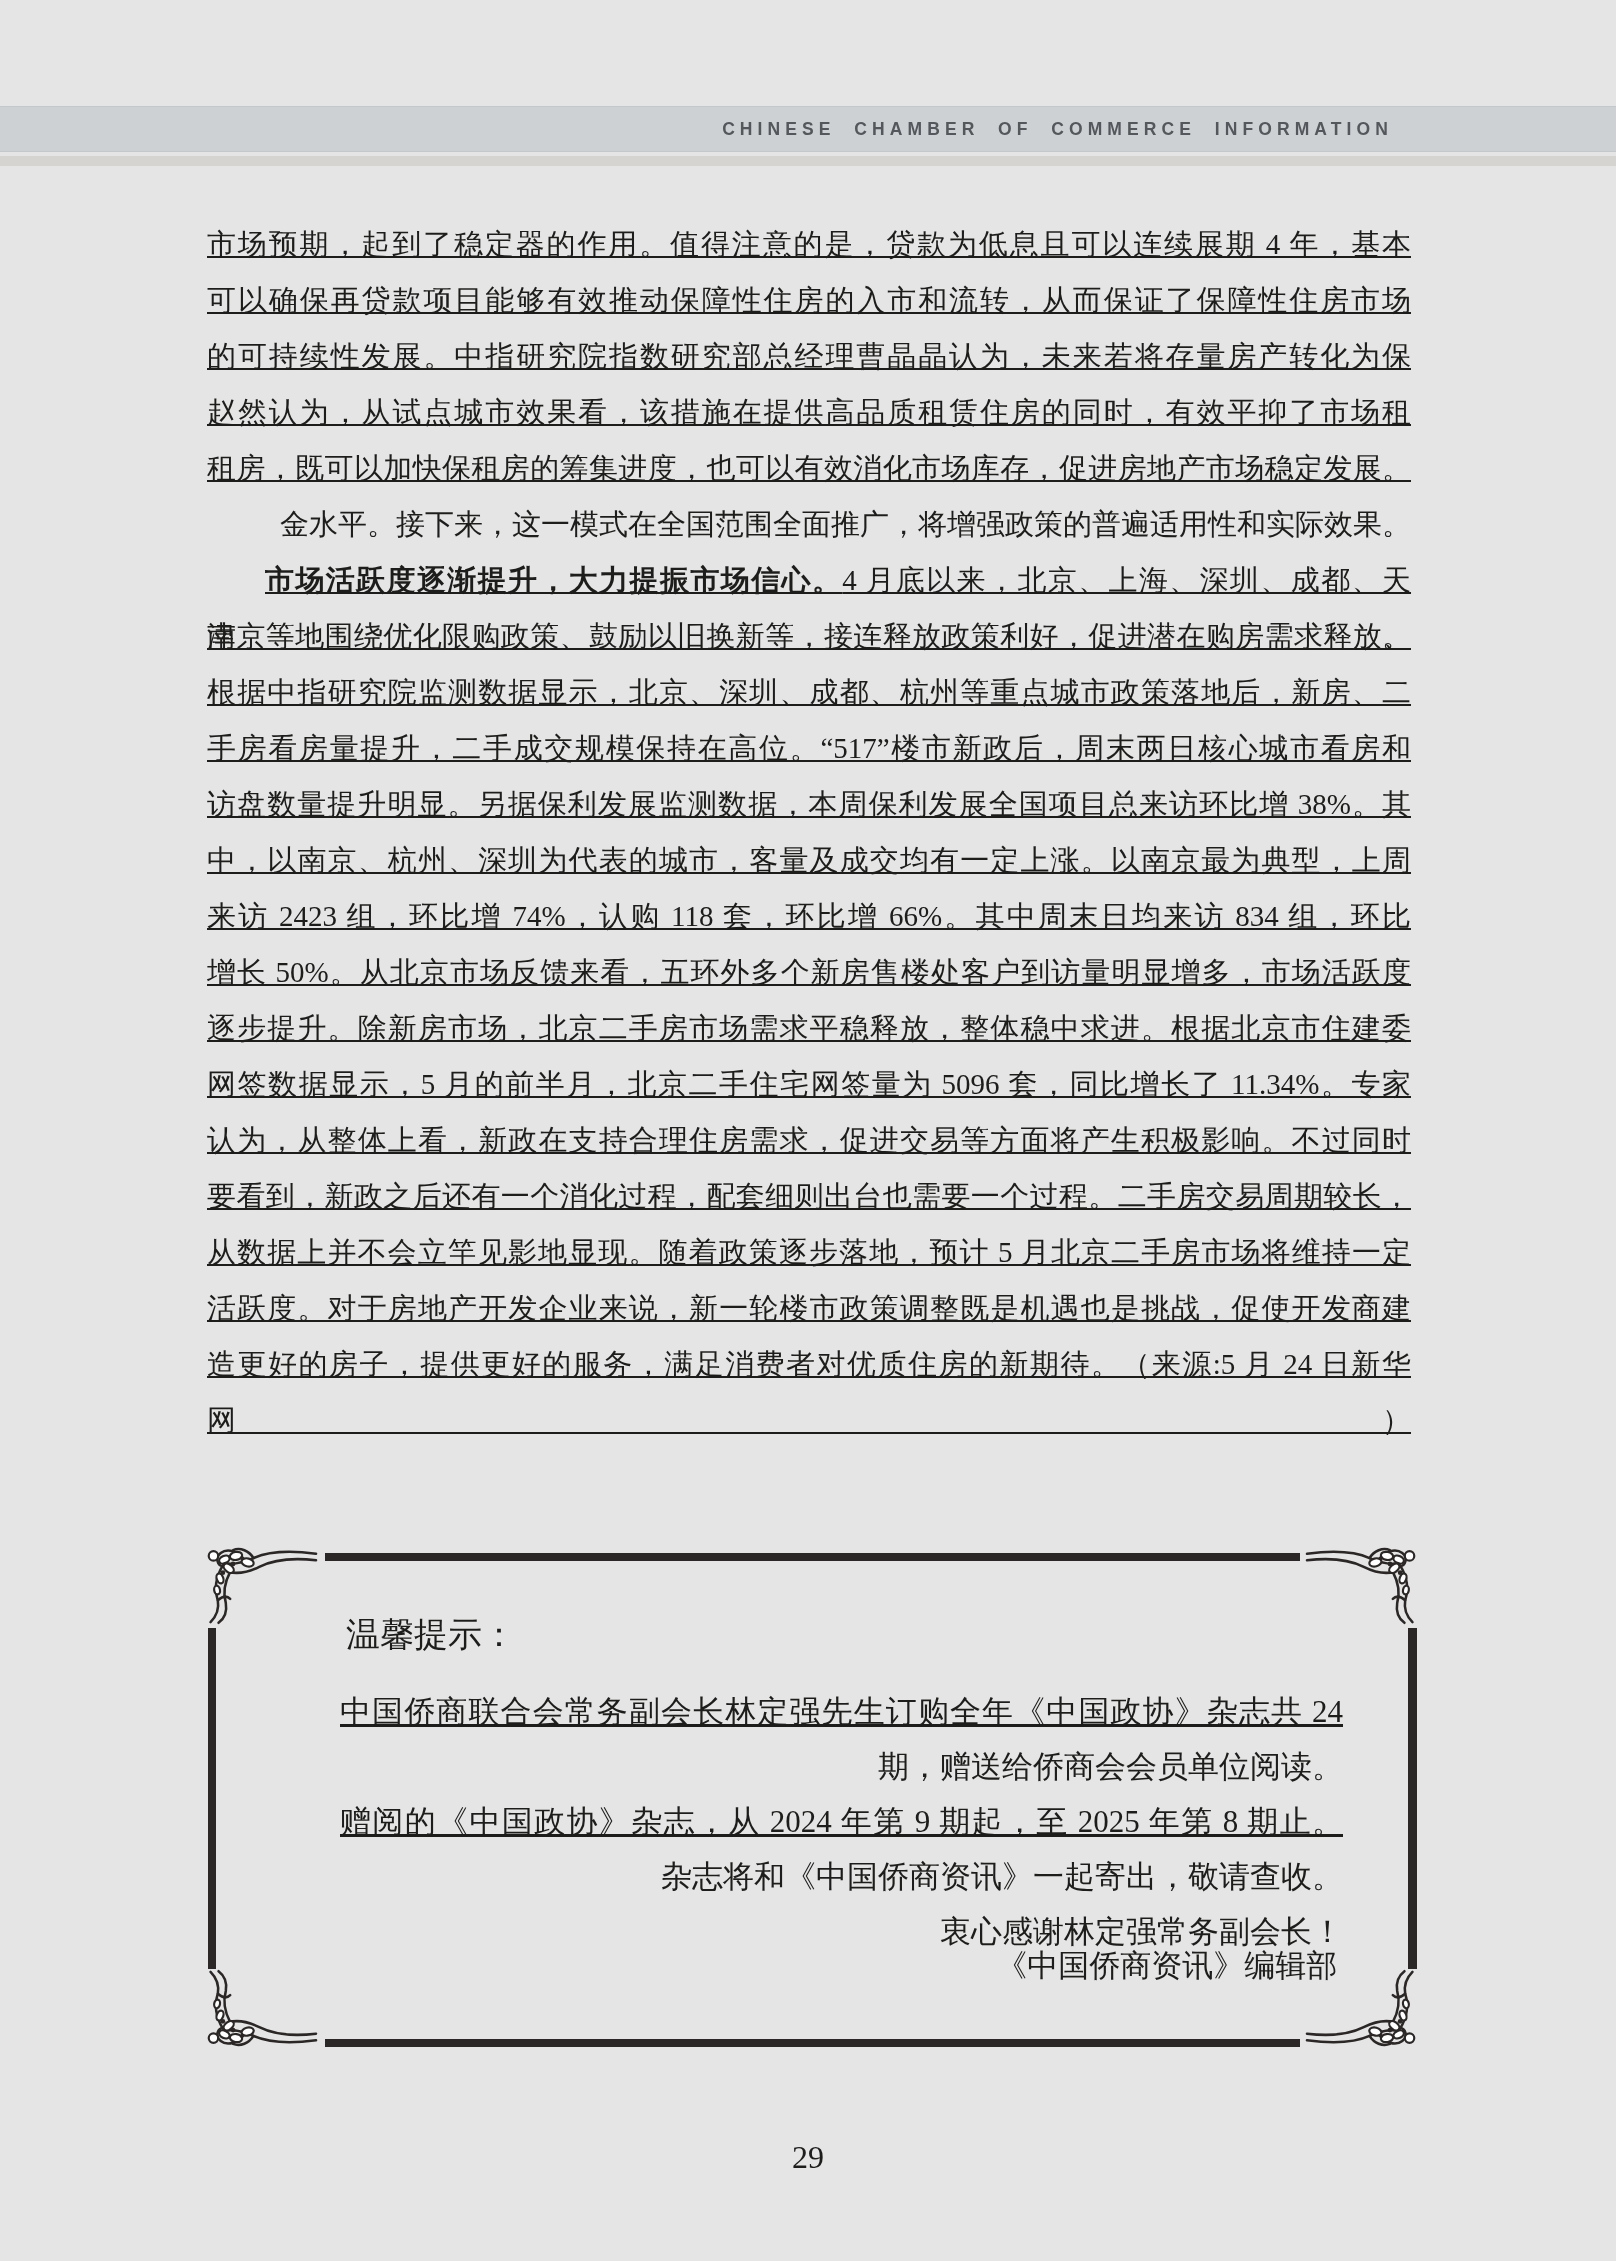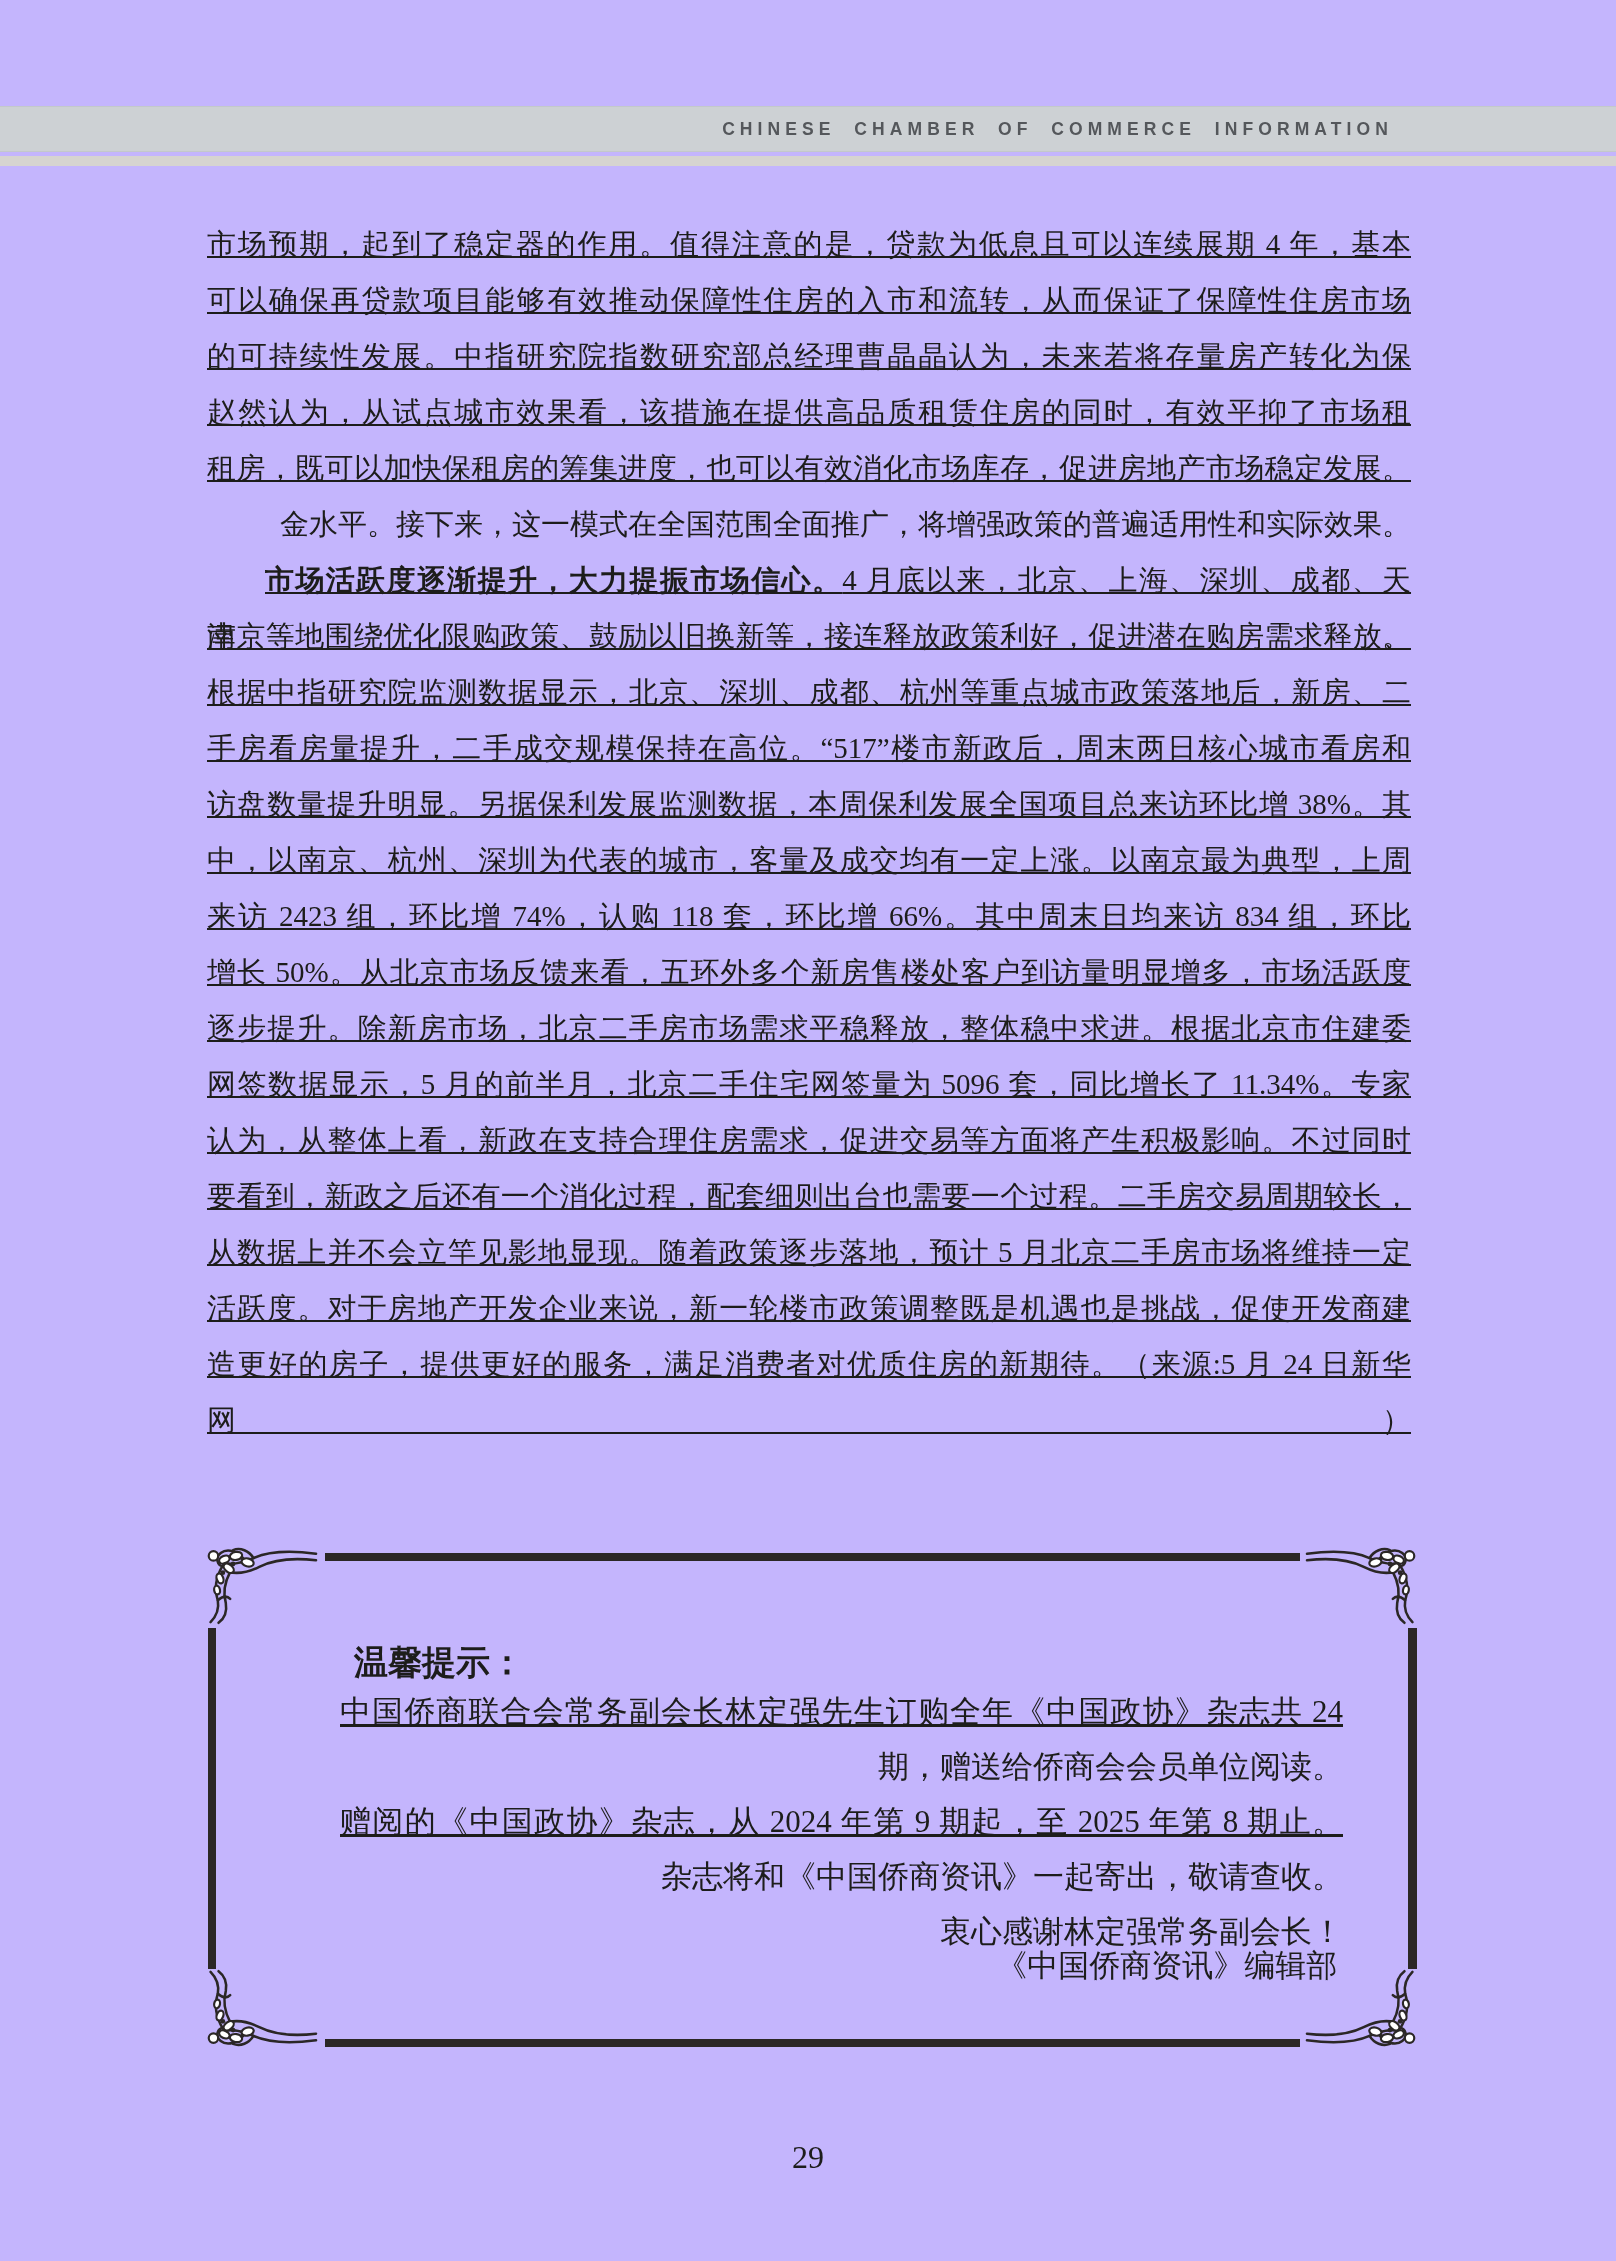--- a/index.html
+++ b/index.html
@@ -6,21 +6,21 @@
     --band1:#cdd1d4;
     --band2:#d6d4d0;
     --ink:#1d1d1b;
     --ornament:#2b2726;
     --banner:#54575b;
   }
   html,body{margin:0;padding:0;background:#ffffff;}
   .page{
     position:relative;
     width:1616px;height:2261px;
-    background:#c4b5fd;
+    background:#e5e5e5;
     overflow:hidden;
     font-family:"Liberation Serif","DejaVu Serif",serif;
     color:var(--ink);
   }
   
   .band1{
     position:absolute;left:0;right:0;top:106px;height:44px;
     background:var(--band1);
     border-top:1.5px solid #c3c8cb;
     border-bottom:1.5px solid #c3c8cb;
@@ -58,22 +58,22 @@
   .nbar-top{left:127px;right:125px;top:11.6px;height:8px;}
   .nbar-bottom{left:127px;right:125px;bottom:5.1px;height:8px;}
   .nbar-left{left:9.5px;top:87px;width:8.7px;height:341px;}
   .nbar-right{right:8px;top:87px;width:8.7px;height:341px;}
   .corner{position:absolute;width:118px;height:80px;}
   .corner.tl{left:2.9px;top:4.4px;}
   .corner.tr{right:2.9px;top:4.4px;transform:scaleX(-1);}
   .corner.bl{left:2.9px;bottom:2.9px;transform:scaleY(-1);}
   .corner.br{right:2.9px;bottom:2.9px;transform:scale(-1,-1);}
   .notice-title{
-    position:absolute;left:156px;top:73px;
-    font-size:34px;font-weight:bold;line-height:41px;margin-top:28px;
+    position:absolute;left:148px;top:73px;
+    font-size:34px;font-weight:normal;line-height:41px;
   }
   .notice-lines{
     position:absolute;left:79px;top:143px;width:1066px;
     font-size:31px;
   }
   .notice-lines .tline{height:55px;line-height:55px;}
   .notice-lines .tline.indent{text-indent:63px;}
   .notice-sign{
     position:absolute;left:79px;top:397px;width:1066px;
     font-size:31px;line-height:55px;

